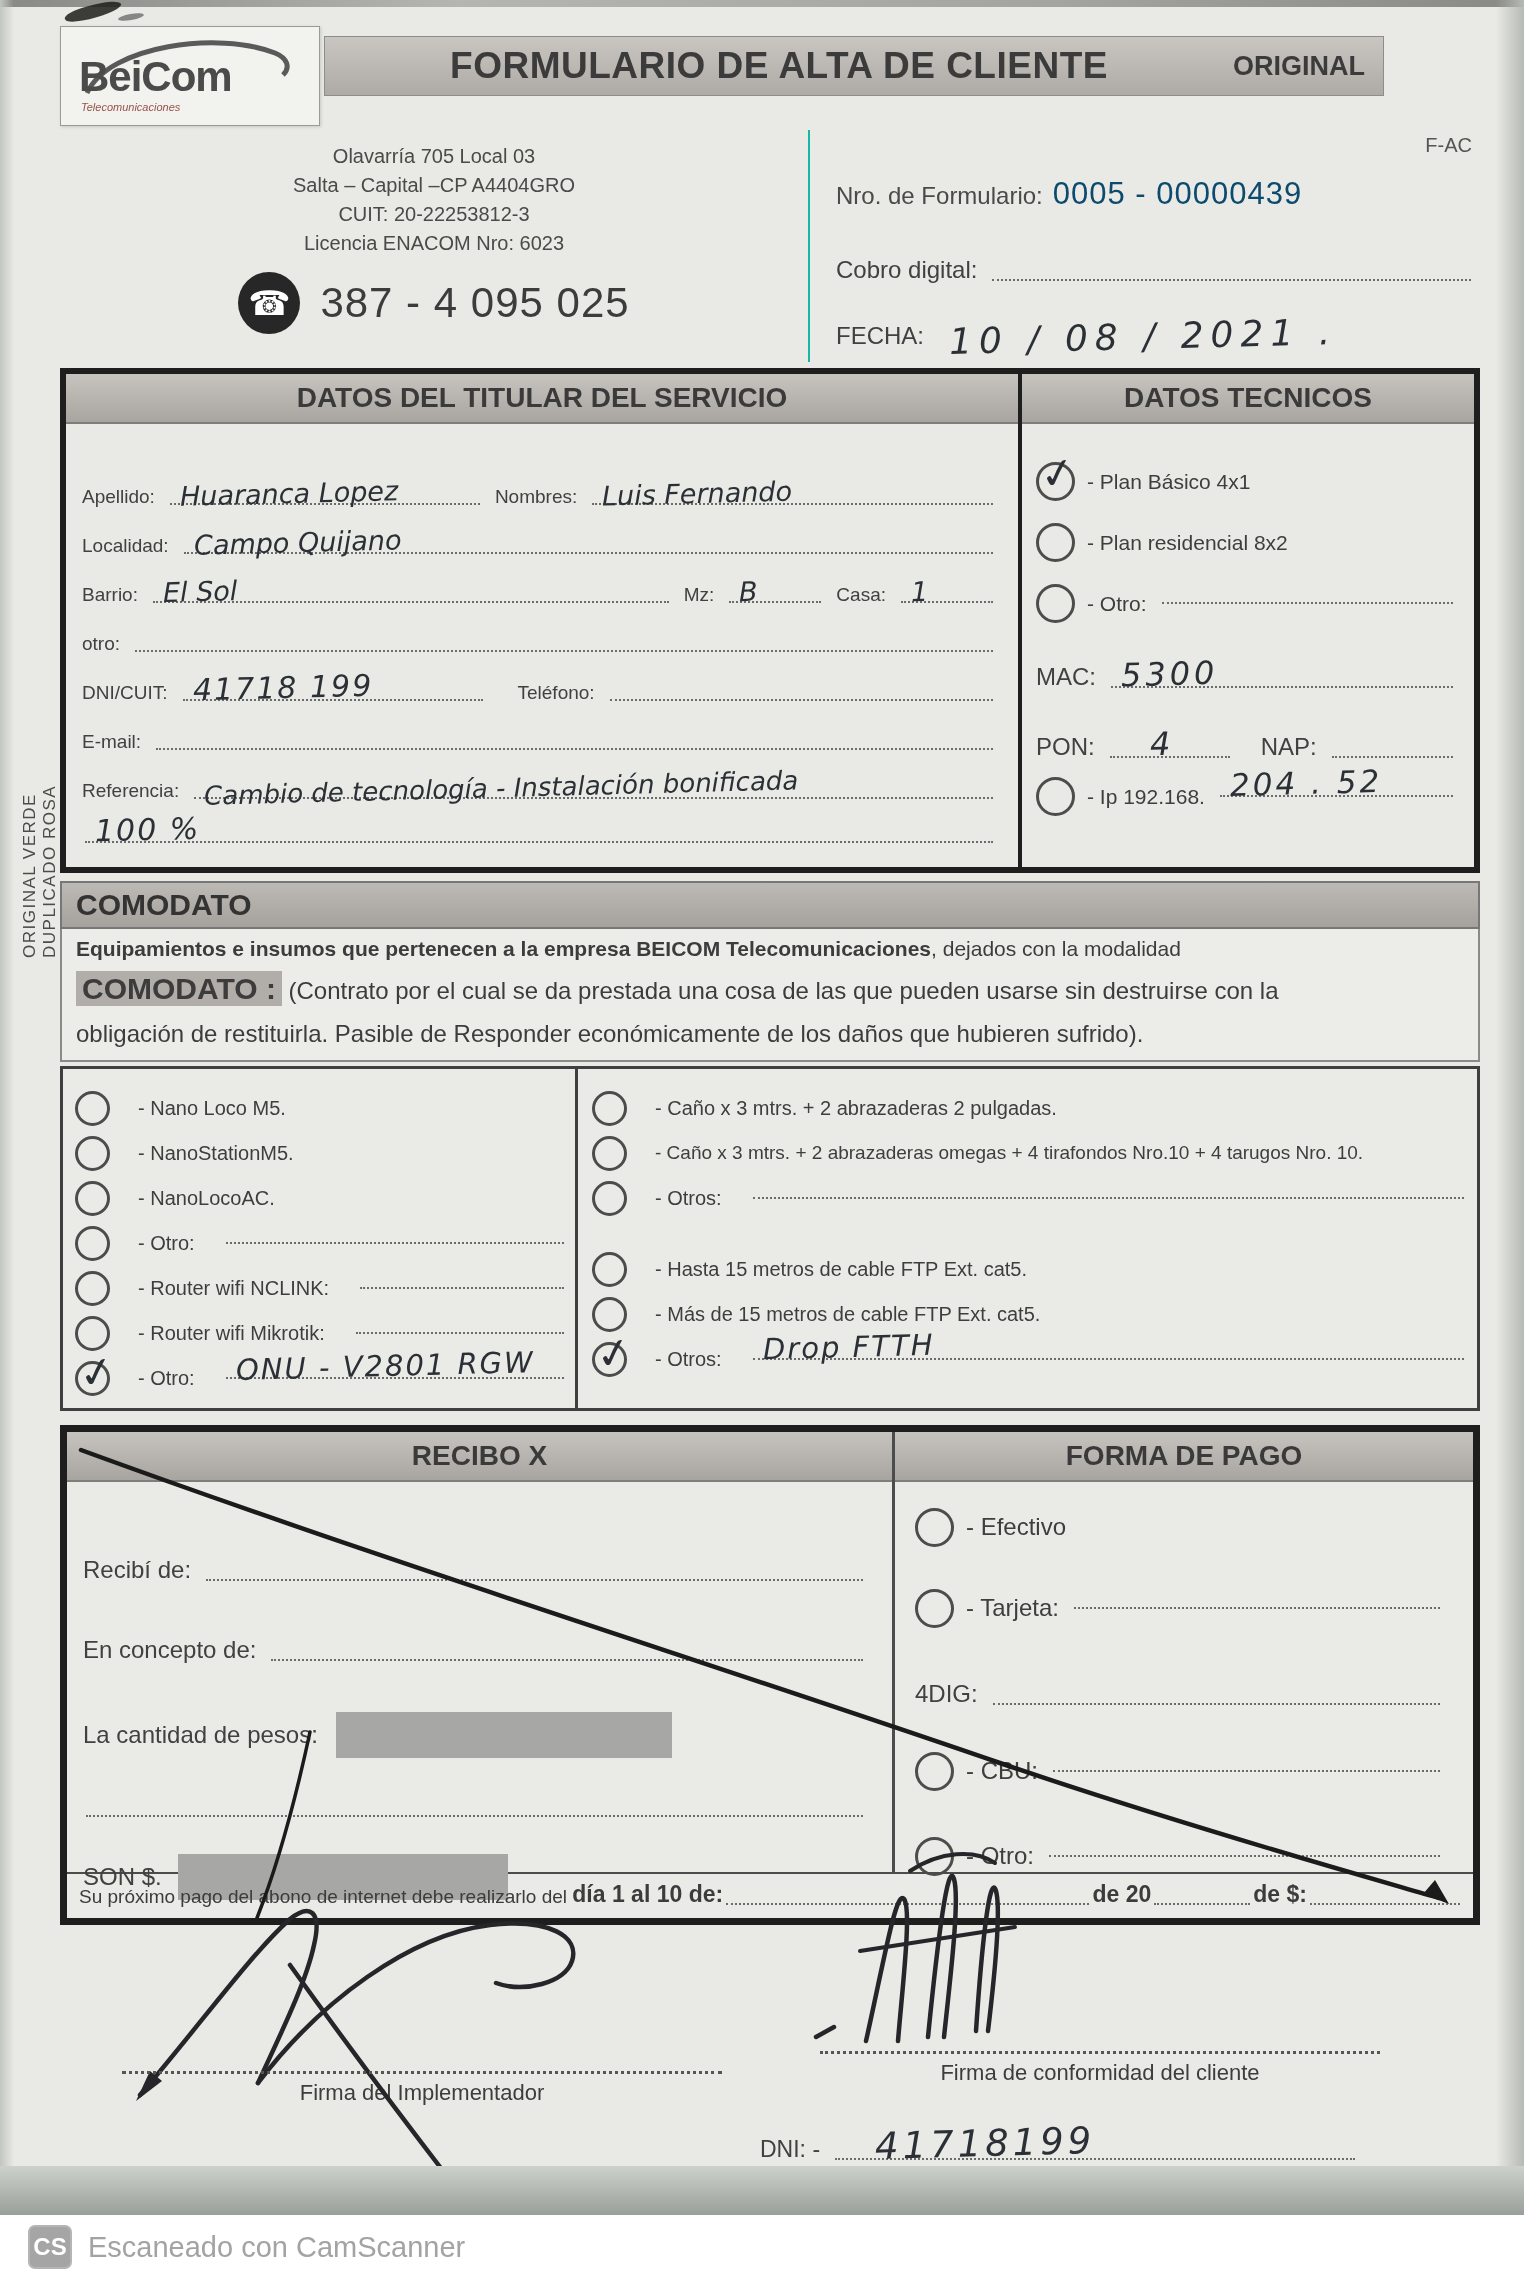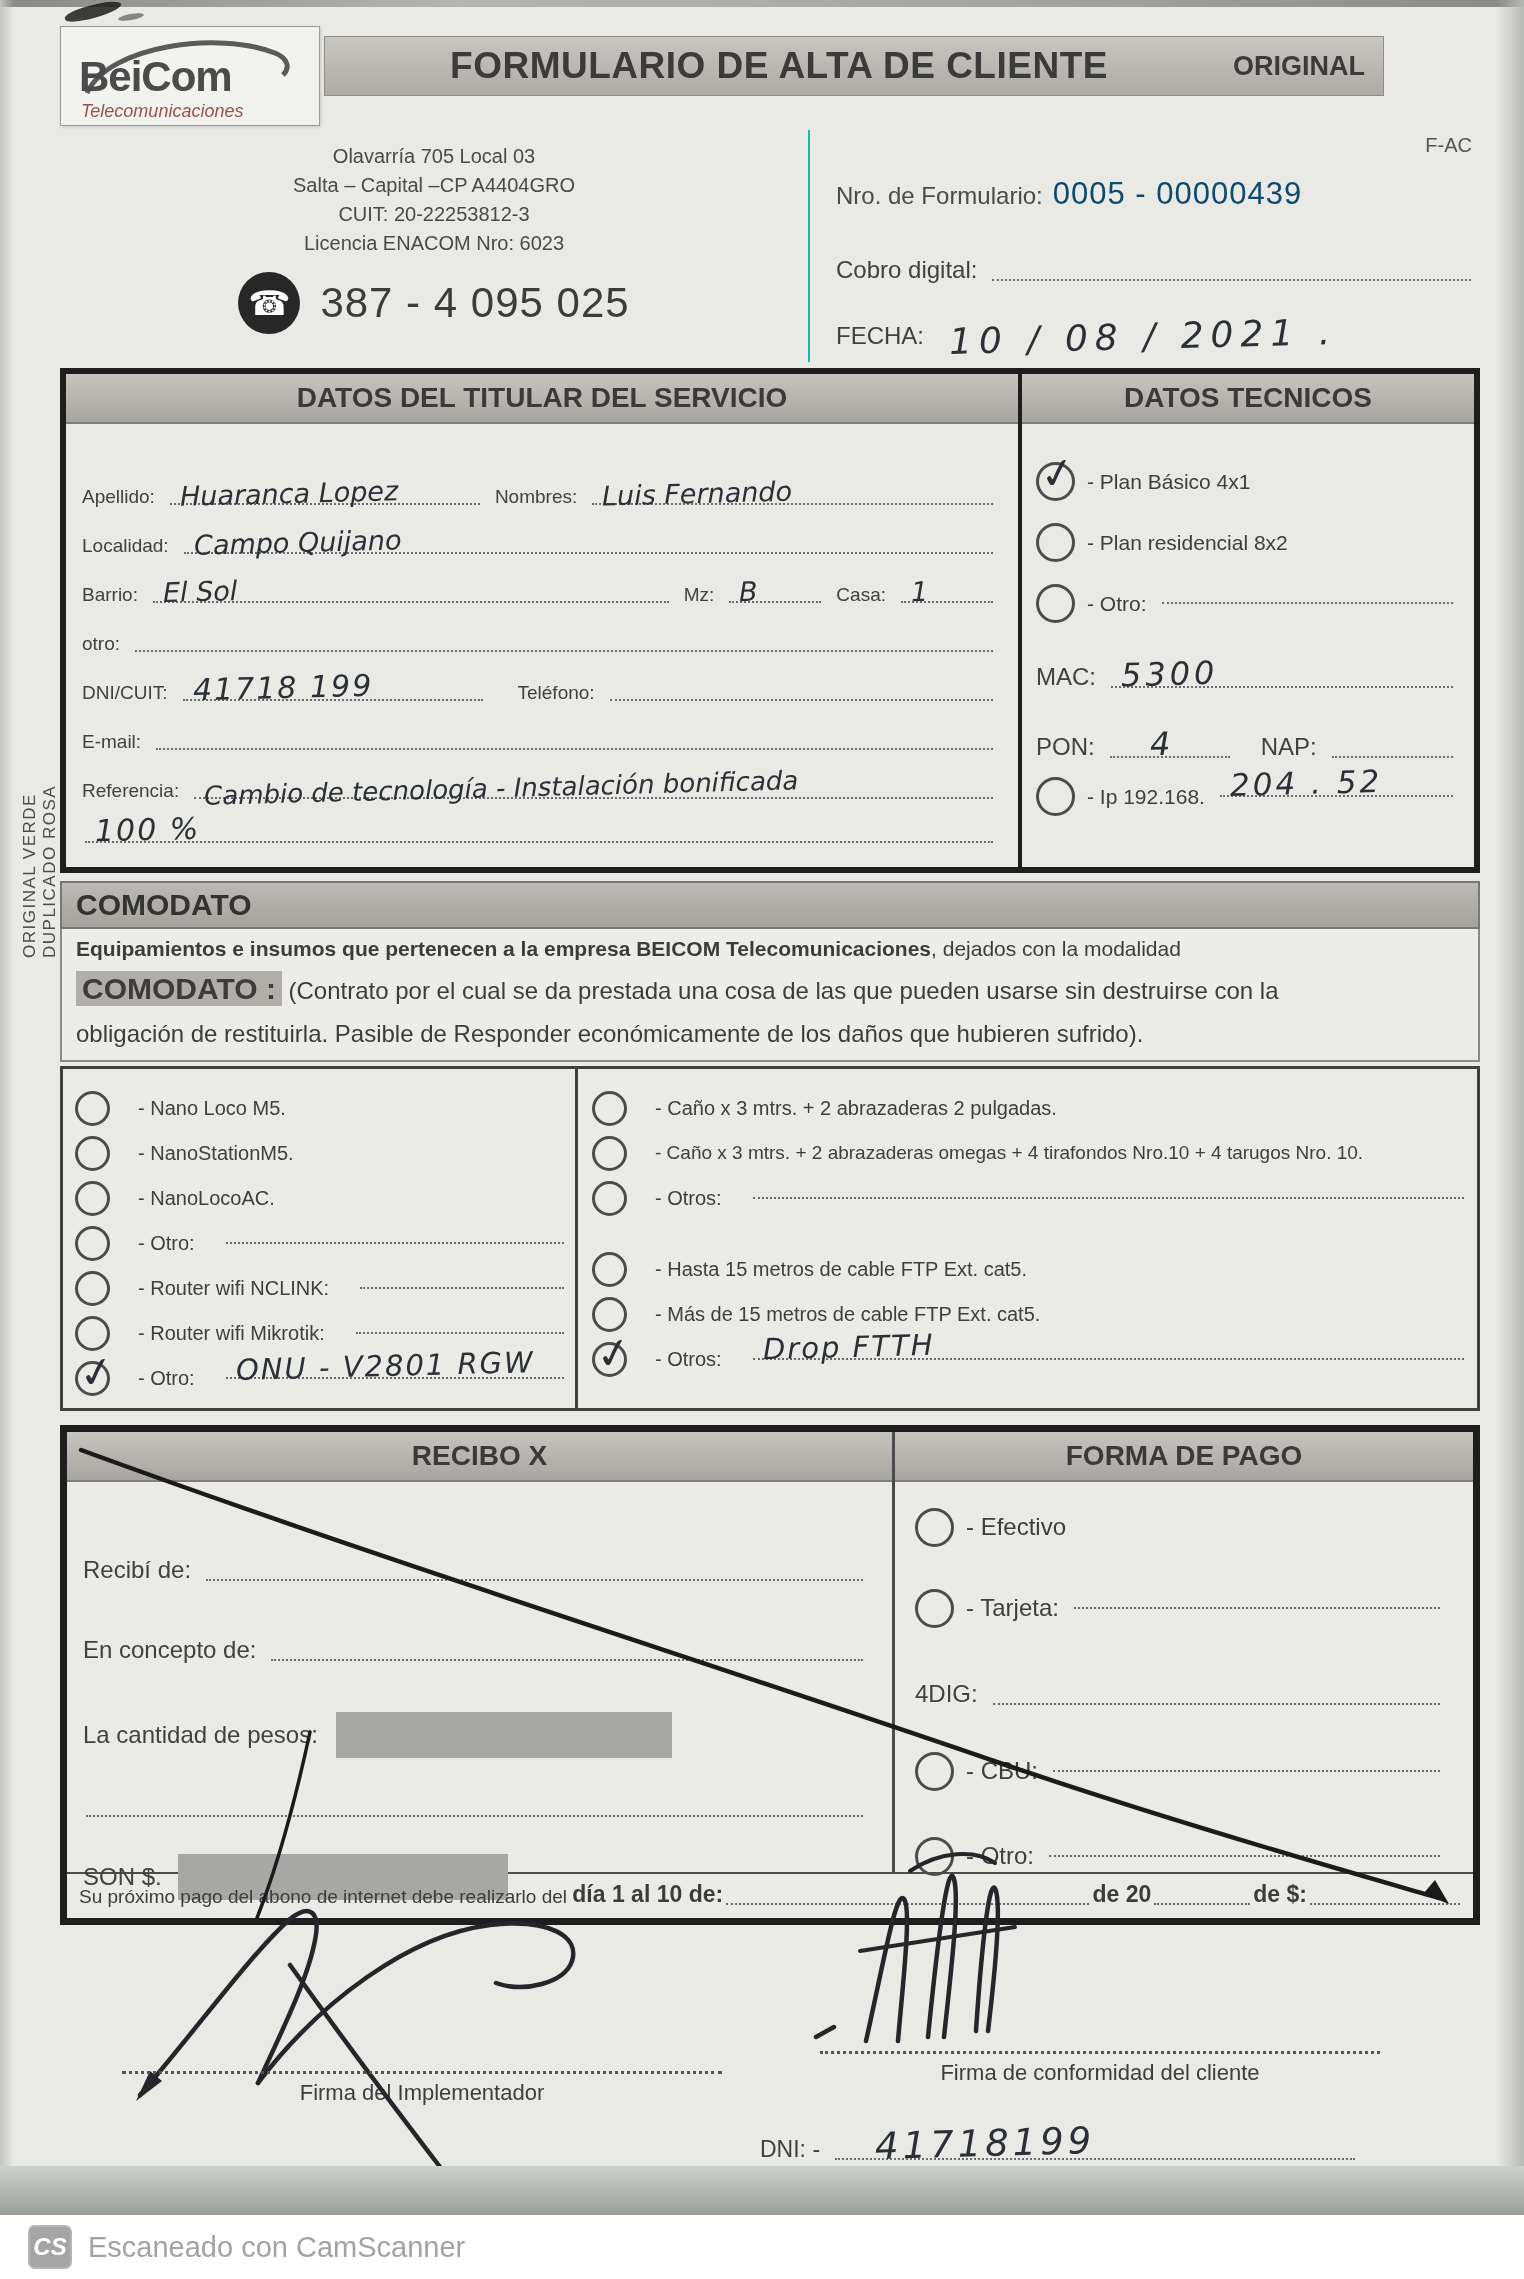--- a/index.html
+++ b/index.html
@@ -25,21 +25,21 @@
 
   
   .circ{width:33px;height:33px;border:3px solid #4c4c4c;border-radius:50%;flex:0 0 auto;position:relative;background:transparent;}
   .circ .tick{position:absolute;left:1px;top:-16px;font-family:"DejaVu Sans",sans-serif;font-style:italic;font-size:42px;color:#2b3036;transform:rotate(-10deg);}
   .crow{display:flex;align-items:center;gap:12px;font-size:21px;color:#3e3e3e;}
 
   
   .hdr{display:flex;align-items:flex-start;padding-top:26px;}
   .logobox{width:258px;height:98px;background:#f2f2ee;border:1px solid #9a9a96;position:relative;flex:0 0 auto;box-shadow:1px 1px 3px rgba(0,0,0,.15);}
   .logotxt{position:absolute;left:18px;top:26px;font-size:42px;font-weight:bold;color:#4b4b4b;letter-spacing:-1px;}
-  .logosub{position:absolute;left:20px;top:74px;font-size:18px;font-style:italic;color:#97534a;}
+  .logosub{position:absolute;left:20px;top:74px;font-size:11px;font-style:italic;color:#97534a;}
   .swoosh{position:absolute;left:8px;top:4px;}
   .titlebar{flex:1 1 auto;height:58px;margin:10px 96px 0 4px;background:linear-gradient(180deg,#c9c6c1,#aeaba6);border:1px solid #8d8d89;display:flex;align-items:center;}
   .title{flex:1;text-align:center;font-size:37px;font-weight:bold;color:#3b3b3b;letter-spacing:.5px;}
   .copy{font-size:27px;font-weight:bold;color:#3b3b3b;padding-right:18px;}
 
   
   .info{display:flex;margin-top:4px;min-height:232px;}
   .info-l{flex:0 0 748px;text-align:center;padding-top:12px;}
   .addr{font-size:20px;color:#4a4a48;line-height:1.45;}
   .phone-row{display:flex;align-items:center;justify-content:center;gap:20px;margin-top:14px;}
@@ -106,21 +106,21 @@
   .sigsvg{position:absolute;pointer-events:none;}
   .hwname{font-size:31px;letter-spacing:2px;}
   .hwdni{font-size:37px;letter-spacing:4px;}
 
   
   .sidetext{position:absolute;left:20px;top:688px;height:270px;writing-mode:vertical-rl;transform:rotate(180deg);font-size:17px;color:#4c4c4c;letter-spacing:1.5px;}
 
   
   .scanband{position:absolute;left:0;right:0;top:2166px;height:49px;background:linear-gradient(180deg,#cdd1cb,#99a099);}
   .cambar{position:absolute;left:0;right:0;top:2215px;height:64px;background:#ffffff;display:flex;align-items:center;gap:16px;padding-left:28px;}
-  .cslogo{width:44px;height:44px;background:#a5a5a5;border-radius:7px;color:#fff;font-weight:bold;font-size:24px;display:flex;align-items:center;justify-content:center;border:2px solid #b5b5b5;box-sizing:border-box;font-style:italic;}
+  .cslogo{width:44px;height:44px;background:#a5a5a5;border-radius:7px;color:#fff;font-weight:bold;font-size:24px;display:flex;align-items:center;justify-content:center;border:2px solid #b5b5b5;box-sizing:border-box;}
   .camtxt{font-size:29px;color:#a3a3a3;}
 </style>
 </head>
 <body>
 
 <div class="photo">
   <div class="edge-top"></div>
   <div class="blob"></div>
   <div class="blob2"></div>
   <div class="edge-right"></div>

